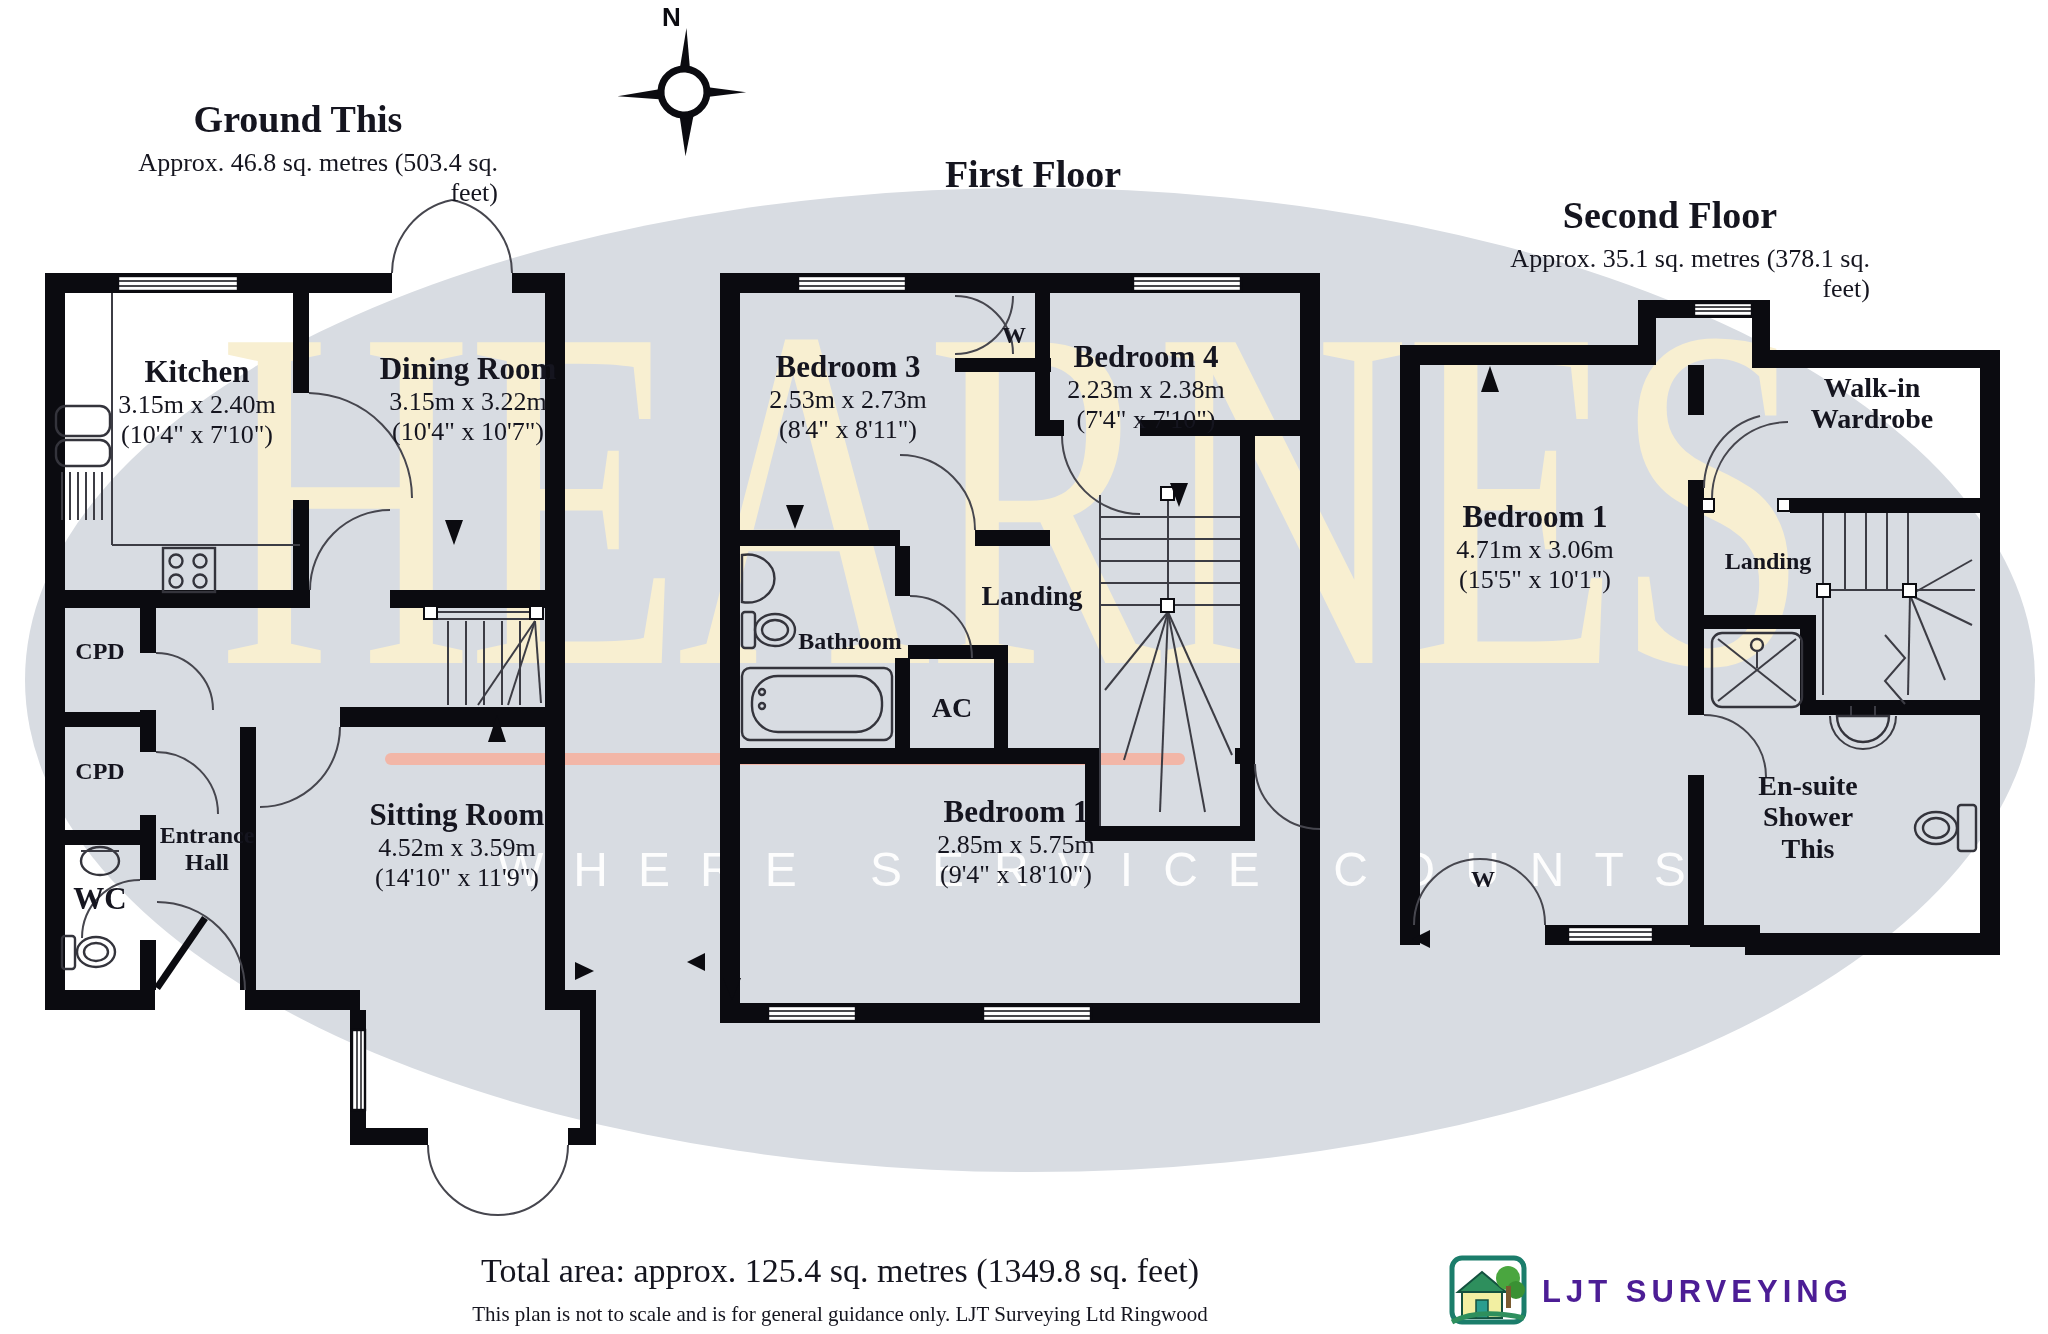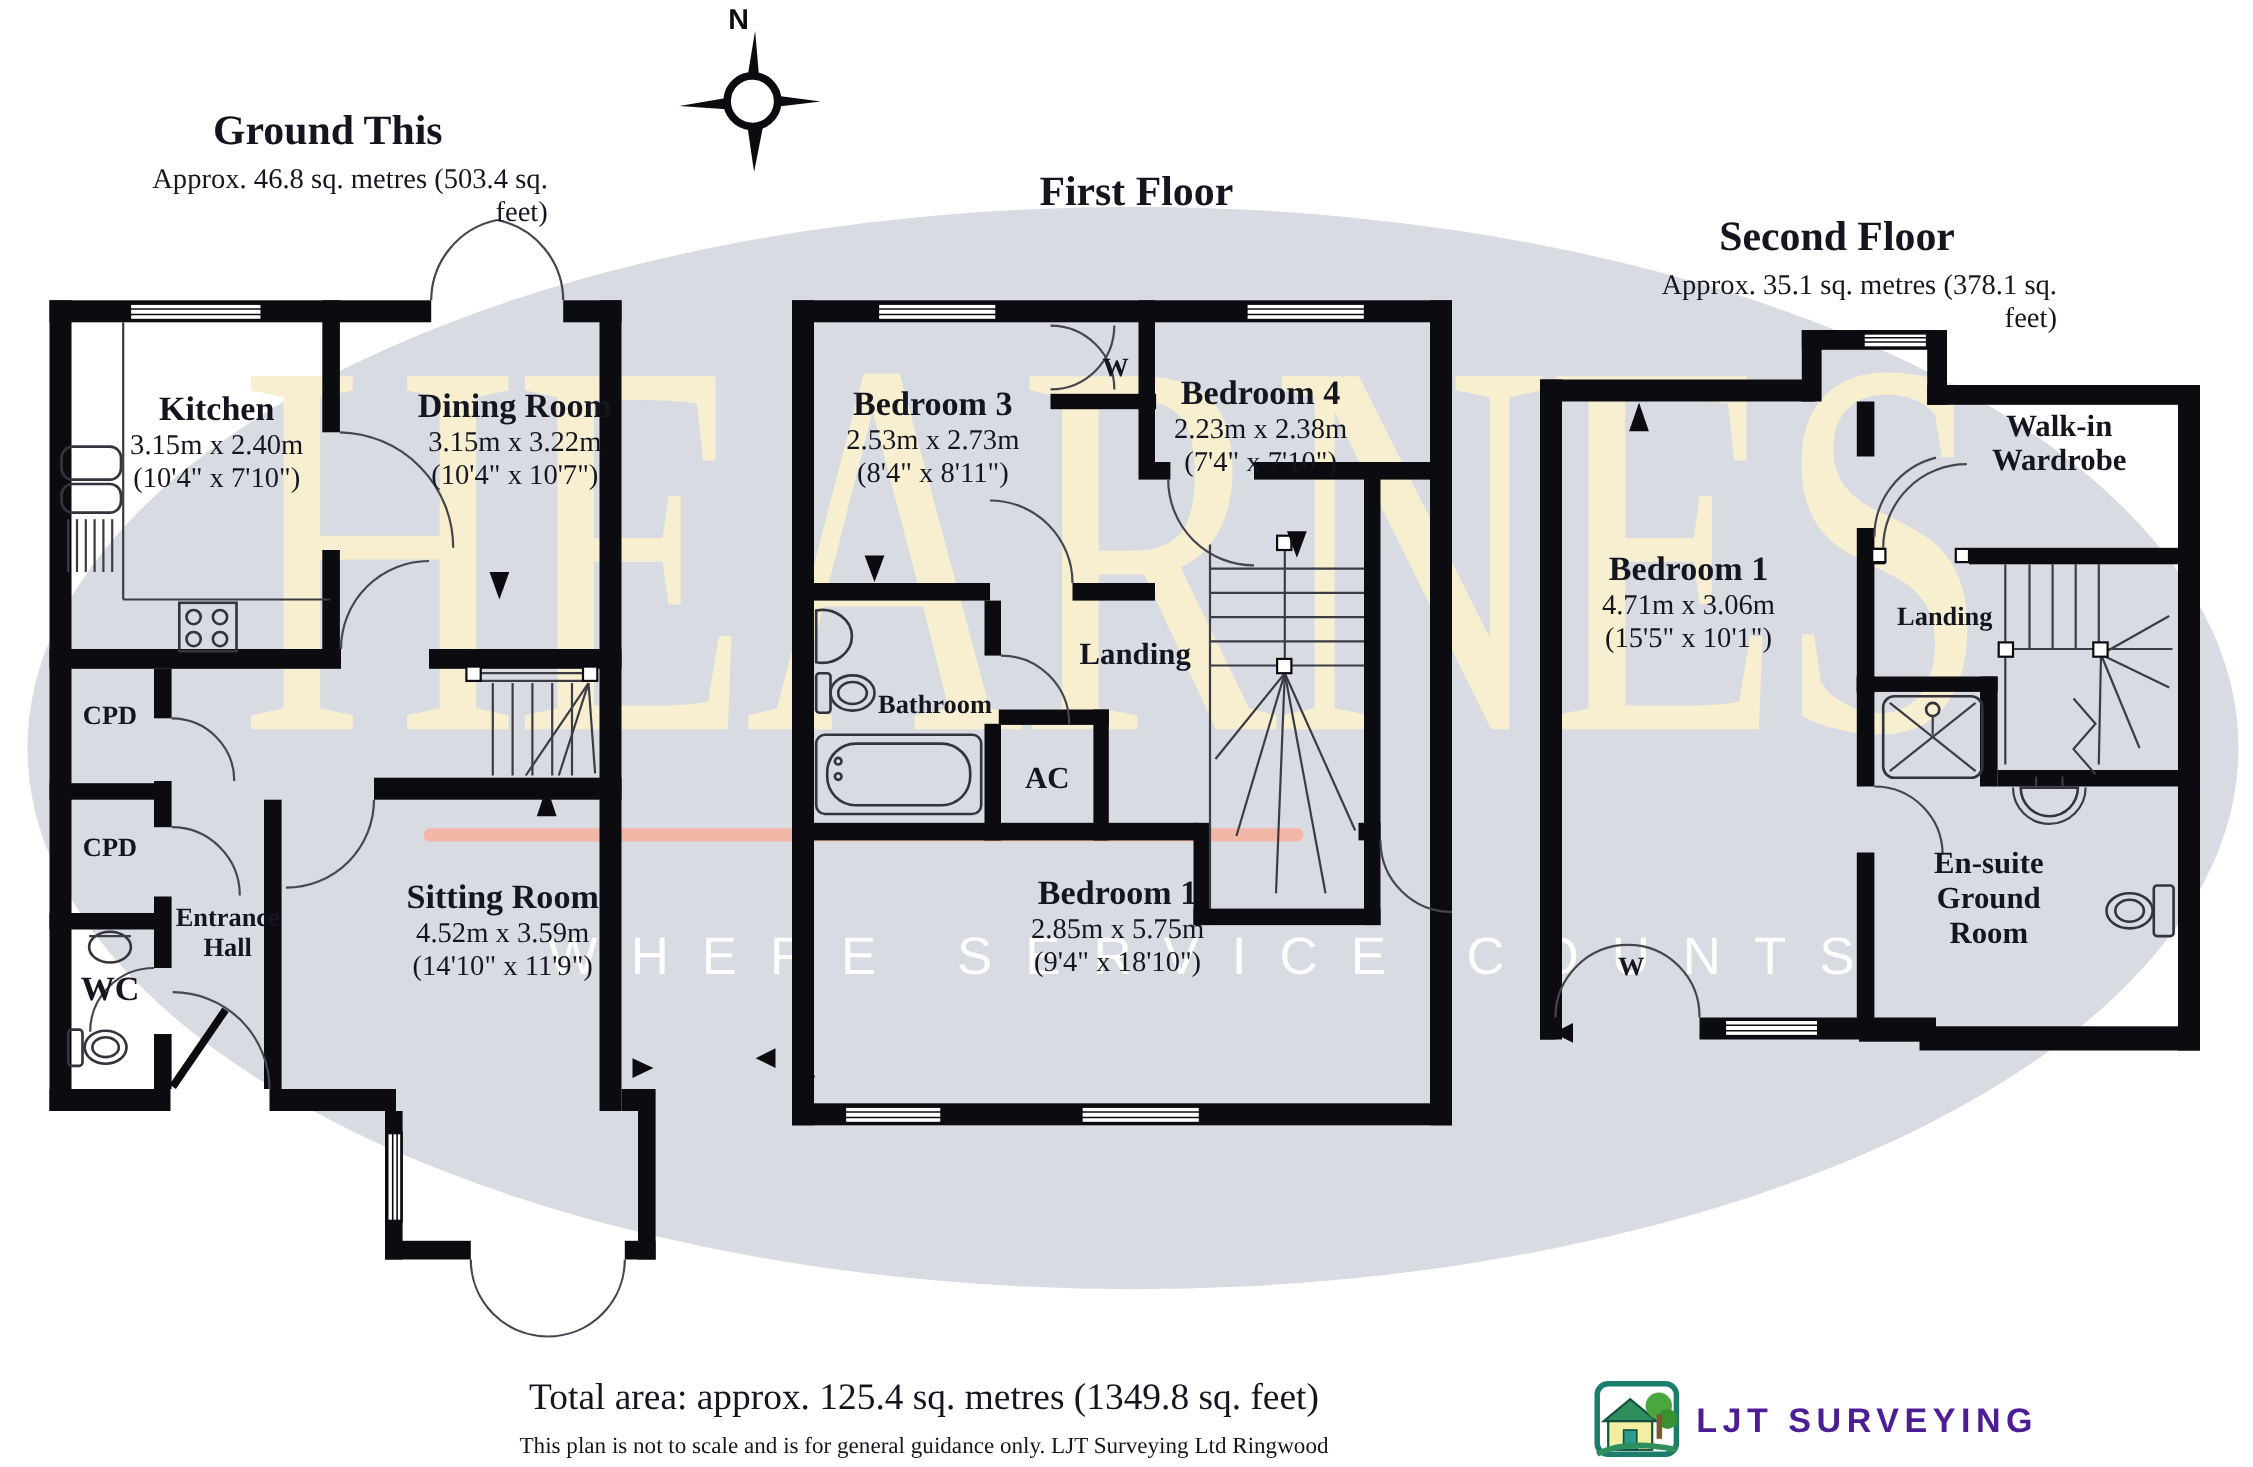--- a/index.html
+++ b/index.html
@@ -394,21 +394,21 @@
     <div class="rdim">4.71m x 3.06m</div>
     <div class="rdim">(15'5" x 10'1")</div>
   </div>
   <div class="room md" style="left:1767px;top:372px;width:210px;">
     <div class="rname">Walk-in Wardrobe</div>
   </div>
   <div class="room sm" style="left:1708px;top:548px;width:120px;">
     <div class="rname">Landing</div>
   </div>
   <div class="room md" style="left:1738px;top:770px;width:140px;">
-    <div class="rname">En-suite Ground Room</div>
+    <div class="rname">En-suite Shower This</div>
   </div>
   <div class="room sm" style="left:1453px;top:866px;width:60px;">
     <div class="rname">W</div>
   </div>
 
   <div class="footer">
     <div class="total">Total area: approx. 125.4 sq. metres (1349.8 sq. feet)</div>
     <div class="disc">This plan is not to scale and is for general guidance only. LJT Surveying Ltd Ringwood</div>
   </div>
 

